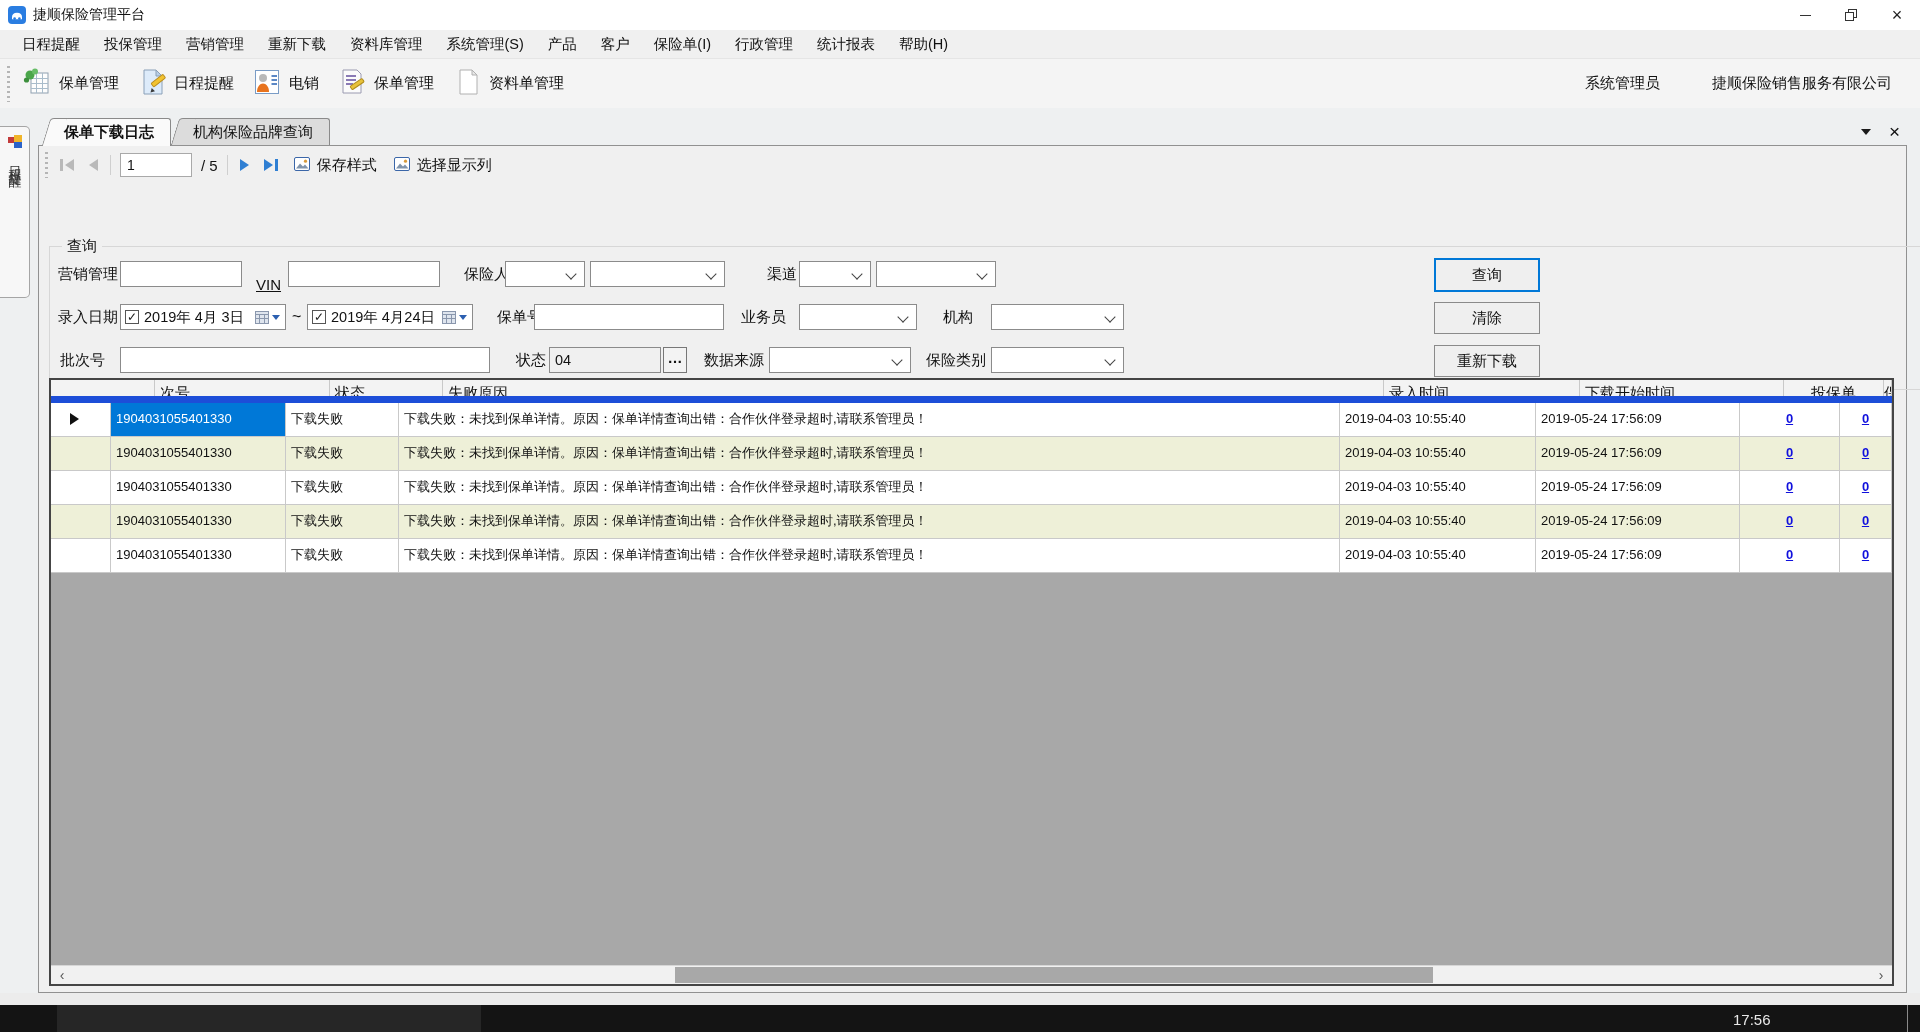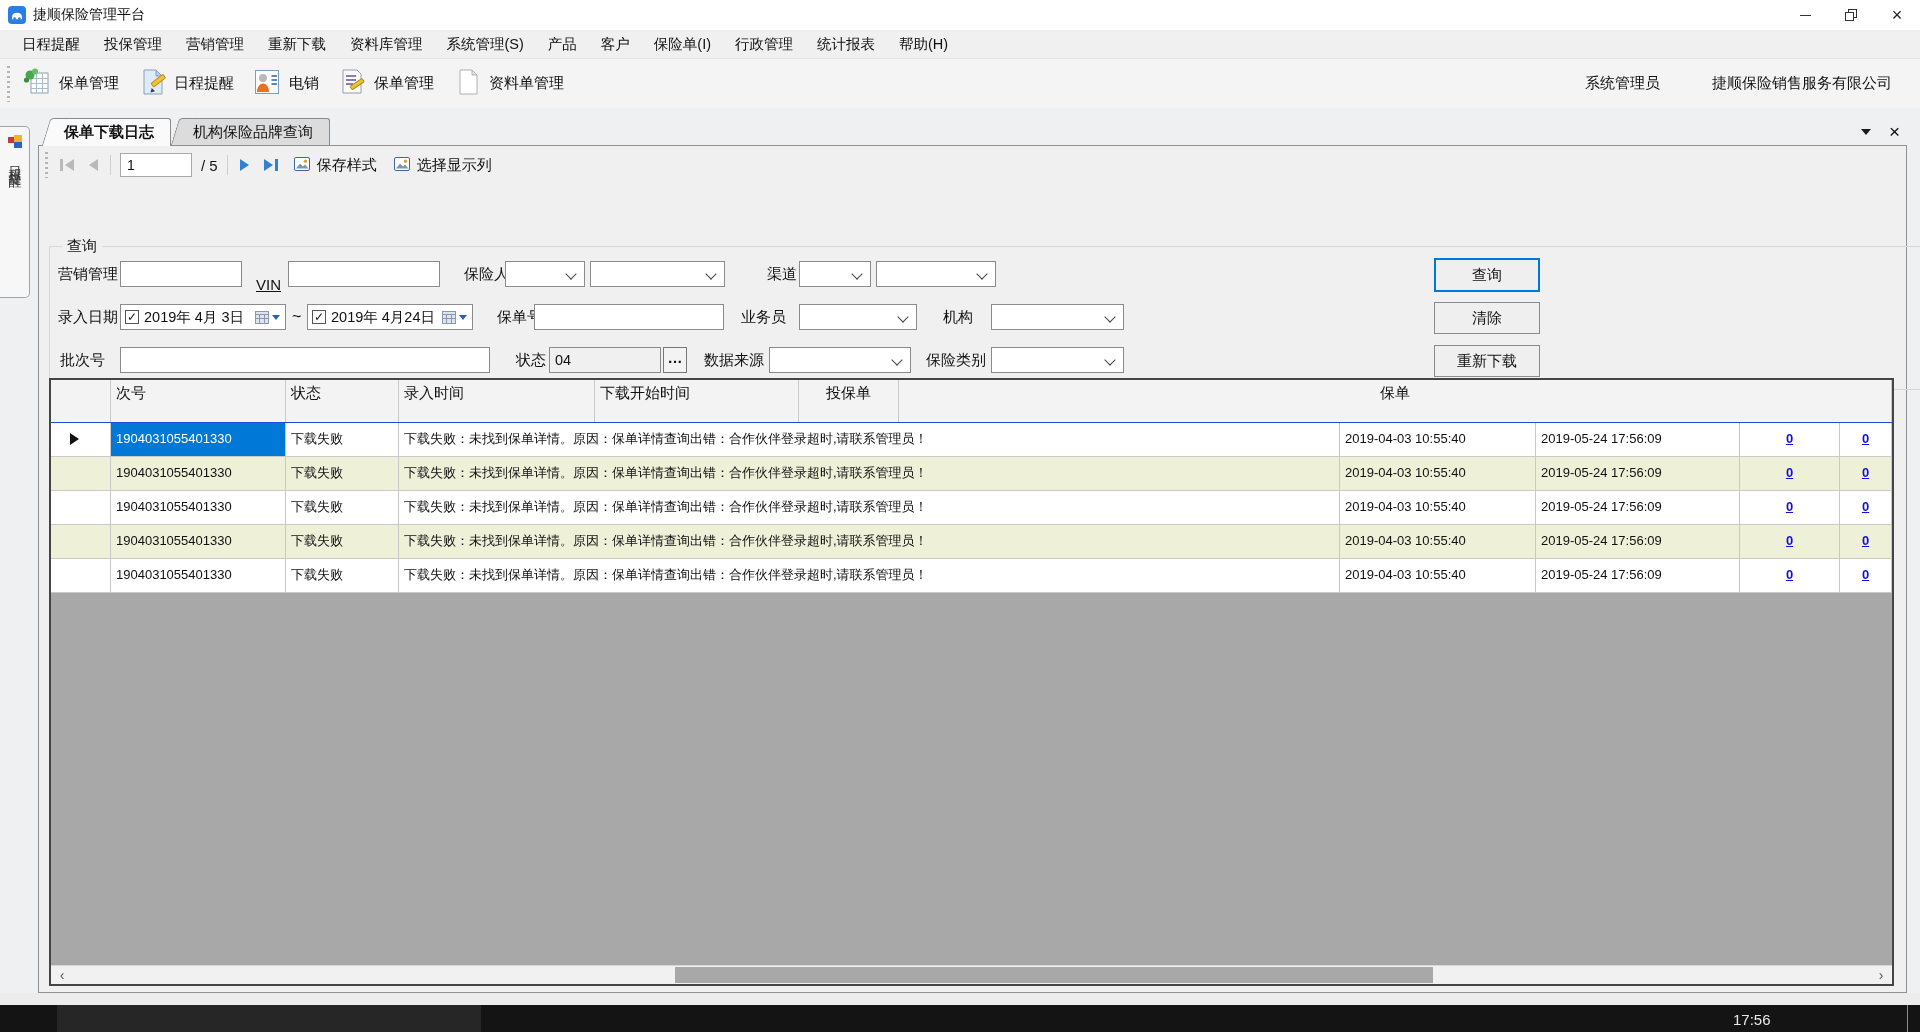--- a/index.html
+++ b/index.html
@@ -87,21 +87,21 @@
   .qellipsis { position:absolute; height:26px; width:24px; background:#f3f3f3; border:1px solid #777;
     text-align:center; font-weight:bold; line-height:20px; font-size:15px; }
   .qbtn { position:absolute; width:106px; height:32px; background:#efefef; border:1px solid #8a8a8a;
     font-size:15px; display:flex; align-items:center; justify-content:center; }
   .btn-search { height:34px; border:2px solid #0078d7; }
   .tilde { position:absolute; font-size:16px; line-height:26px; }
 
   
   .gridwrap { position:absolute; left:10px; top:232px; right:12px; height:608px; border:2px solid #454545;
     background:#a8a8a8; display:flex; flex-direction:column; }
-  .ghead { display:flex; height:43px; background:#f3f3f3; border-bottom:1px solid #1d4ed8; flex:none; }
+  .ghead { display:flex; height:23px; background:#f3f3f3; border-bottom:7px solid #1d4ed8; flex:none;padding-left:44px; }
   .hcell { font-size:15px; line-height:26px; padding-left:5px; border-right:1px solid #c9c9c9; overflow:hidden; white-space:nowrap; }
   .hcell.center { text-align:center; padding-left:0; }
   .grow { display:flex; height:34px; background:#ffffff; border-bottom:1px solid #c9c9c9; flex:none; }
   .grow.alt { background:#eef0d8; }
   .gcell { border-right:1px solid #c9c9c9; font-size:13px; line-height:32px; padding-left:5px;
     overflow:hidden; white-space:nowrap; }
   .gcell.center { text-align:center; padding-left:0; }
   .cell-selected { background:#0078d7; color:#fff; }
   .row-arrow { width:0; height:0; border-top:6px solid transparent; border-bottom:6px solid transparent;
     border-left:9px solid #101010; margin:10px 0 0 14px; }
@@ -337,20 +337,21 @@
         <div class="qbtn btn-search" style="left:1384px;top:11px;">查询</div>
         <div class="qbtn" style="left:1384px;top:55px;">清除</div>
         <div class="qbtn" style="left:1384px;top:98px;">重新下载</div>
       </div>
 
       <div class="gridwrap">
         <div class="ghead">
             <div class="hcell" style="width: 60px;"></div>
             <div class="hcell" style="width: 175px;">次号</div>
             <div class="hcell" style="width: 113px;">状态</div>
+            <div class="hcell" style="width: 941px;">失败原因</div>
             <div class="hcell" style="width: 196px;">录入时间</div>
             <div class="hcell" style="width: 204px;">下载开始时间</div>
             <div class="hcell center" style="width: 100px;">投保单</div>
             <div class="hcell center" style="flex: 1 1 0%;">保单</div>
           </div>
         <div>
             <div class="grow">
               <div class="gcell" style="width: 60px;">
                 <div class="row-arrow"></div>
               </div>

